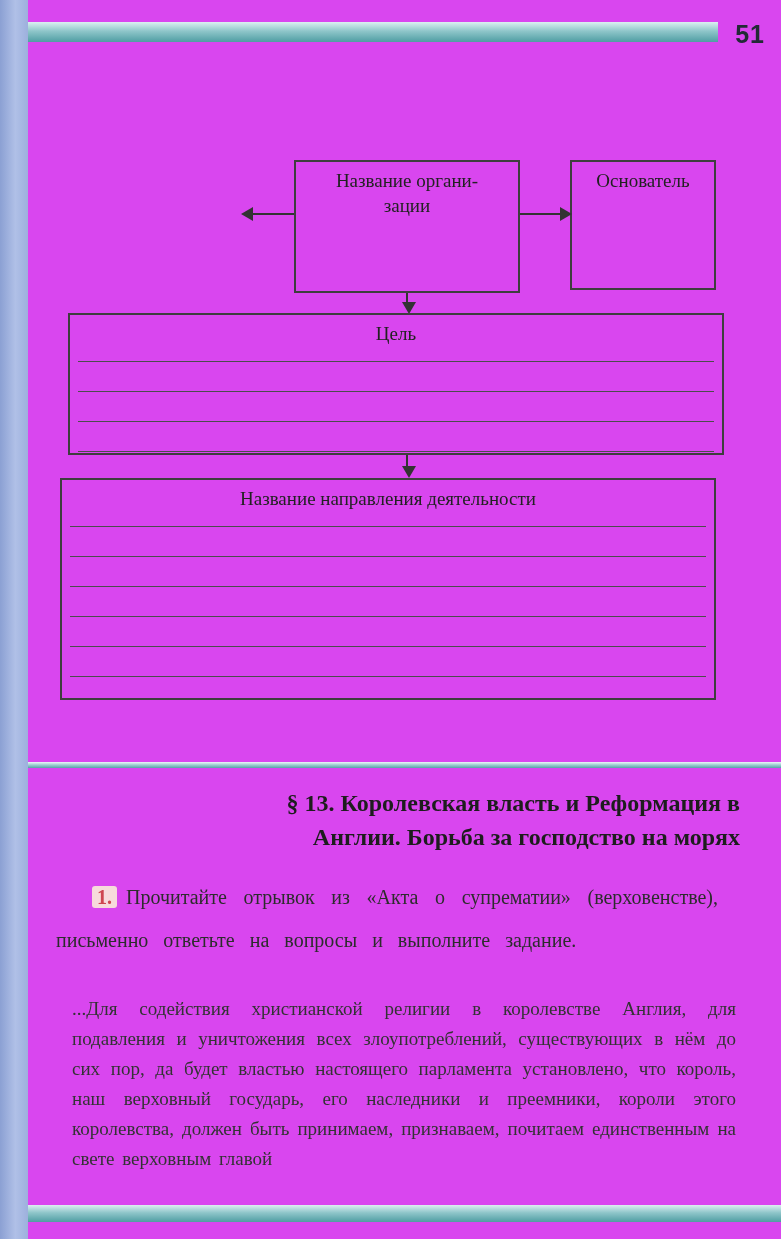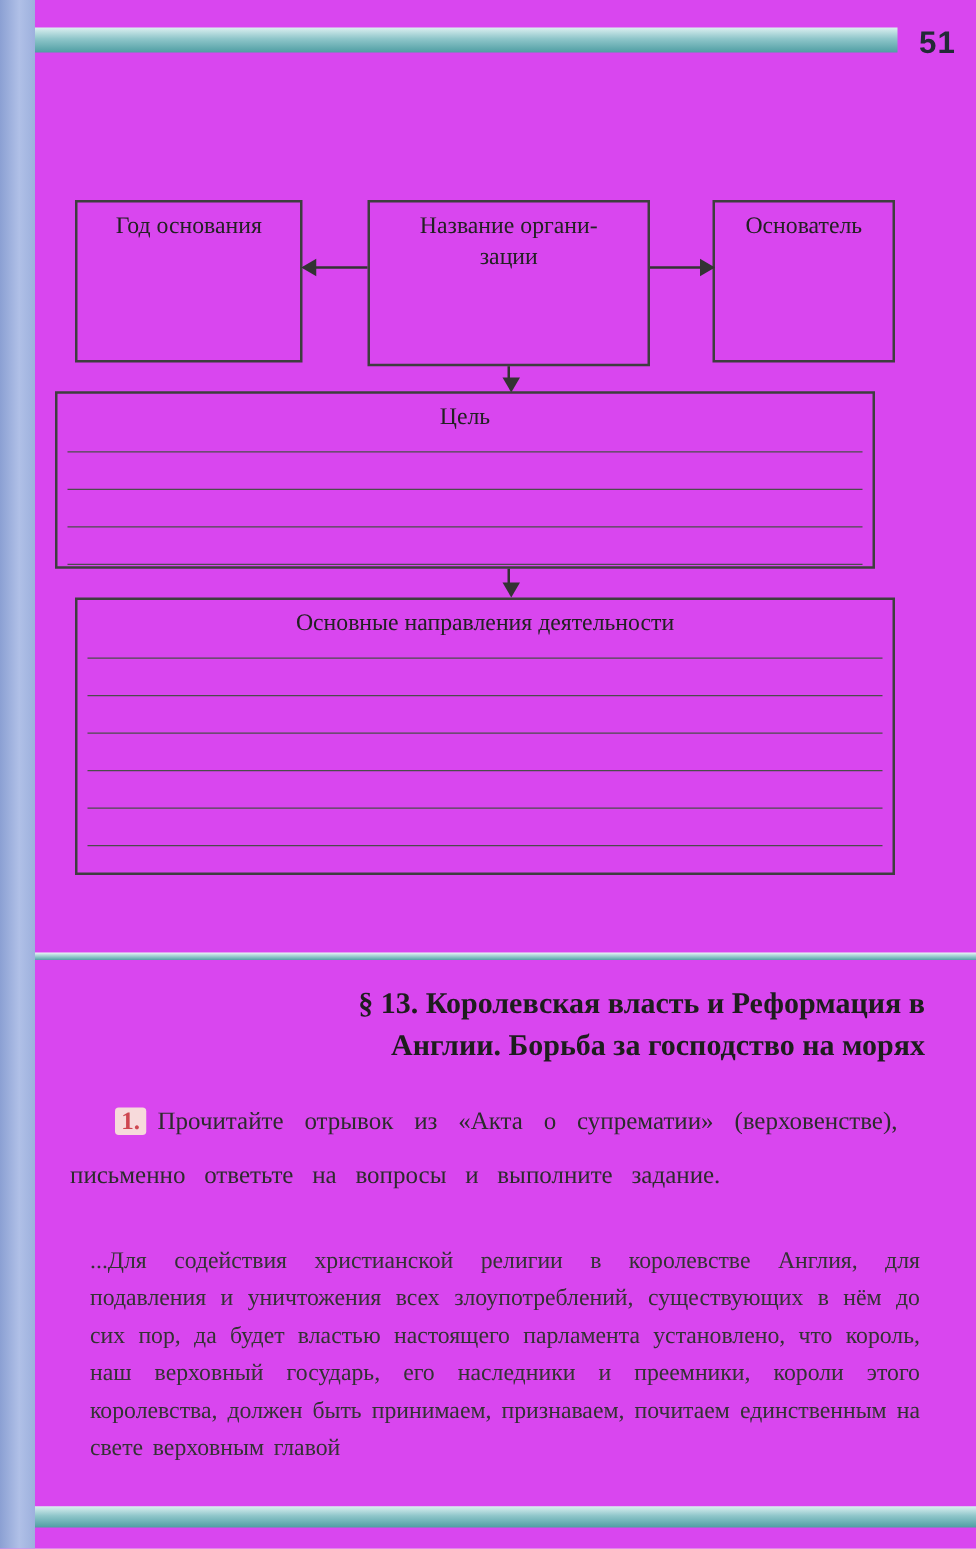--- a/index.html
+++ b/index.html
@@ -46,21 +46,21 @@
   
   .diagram { position:absolute; left:0; top:158px; width:781px; height:546px; }
   .box { position:absolute; border:2px solid #3e3e3e; }
   .box-label {
     font-size:19px; color:#222; text-align:center;
     padding-top:6px; line-height:25px; white-space:pre-line;
   }
   .year-box    { left:60px;  top:2px;   width:182px; height:130px; }
   .org-box     { left:294px; top:2px;   width:226px; height:133px; }
   .founder-box { left:570px; top:2px;   width:146px; height:130px; }
-  .goal-box    { left:44px;  top:155px; width:656px; height:142px; }
+  .goal-box    { left:68px;  top:155px; width:656px; height:142px; }
   .dir-box     { left:60px;  top:320px; width:656px; height:222px; }
 
   .lines { margin:0 8px; }
   .wline { height:30px; border-bottom:1px solid #4c4c4c; }
   .lines .wline:first-child { height:16px; }
 
   .harrow { position:absolute; top:55px; height:0; border-top:2px solid #333; }
   .harrow.left  { left:243px; width:51px; }
   .harrow.right { left:520px; width:50px; }
   .harrow.left::before {
@@ -102,23 +102,20 @@
 
 <div class="page">
 
   <div class="binding"></div>
   <div class="top-bar"></div>
   <div class="page-number">51</div>
 
 
   <div class="diagram">
 
-    <div class="box year-box">
-      <div class="box-label">Год основания</div>
-    </div>
 
     <div class="box founder-box">
       <div class="box-label">Основатель</div>
     </div>
 
     <div class="box org-box">
       <div class="box-label">Название органи-
 зации</div>
     </div>
 
@@ -132,21 +129,21 @@
           <div class="wline"></div>
           <div class="wline"></div>
           <div class="wline"></div>
           <div class="wline"></div>
         </div>
     </div>
 
     <div class="varrow v2"></div>
 
     <div class="box dir-box">
-      <div class="box-label">Основные направления деятельности</div>
+      <div class="box-label">Название направления деятельности</div>
       <div class="lines">
           <div class="wline"></div>
           <div class="wline"></div>
           <div class="wline"></div>
           <div class="wline"></div>
           <div class="wline"></div>
           <div class="wline"></div>
         </div>
     </div>
 

